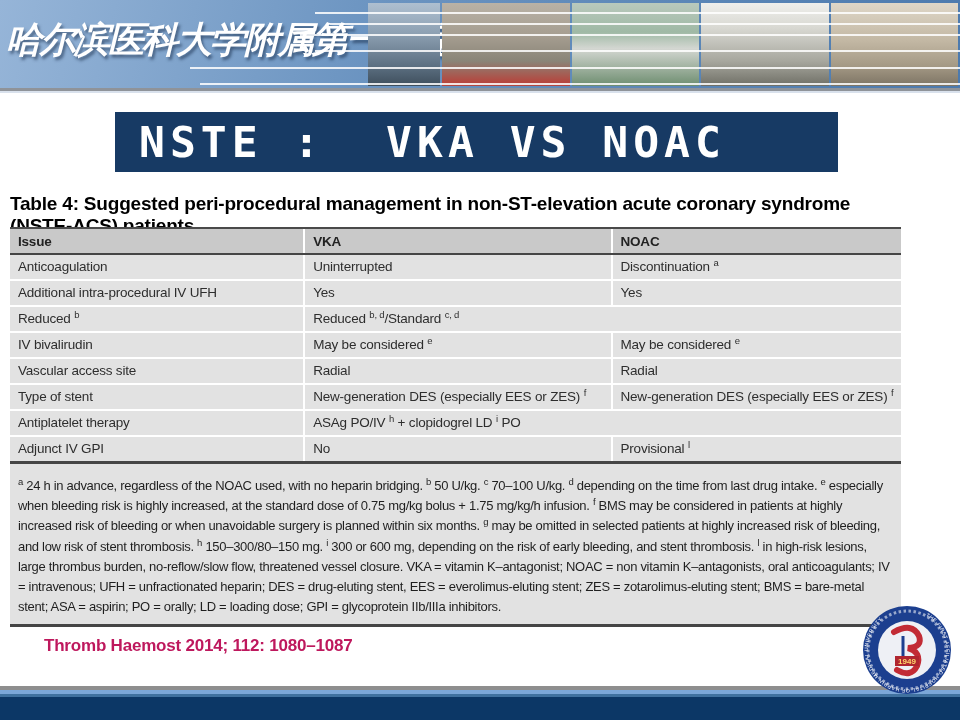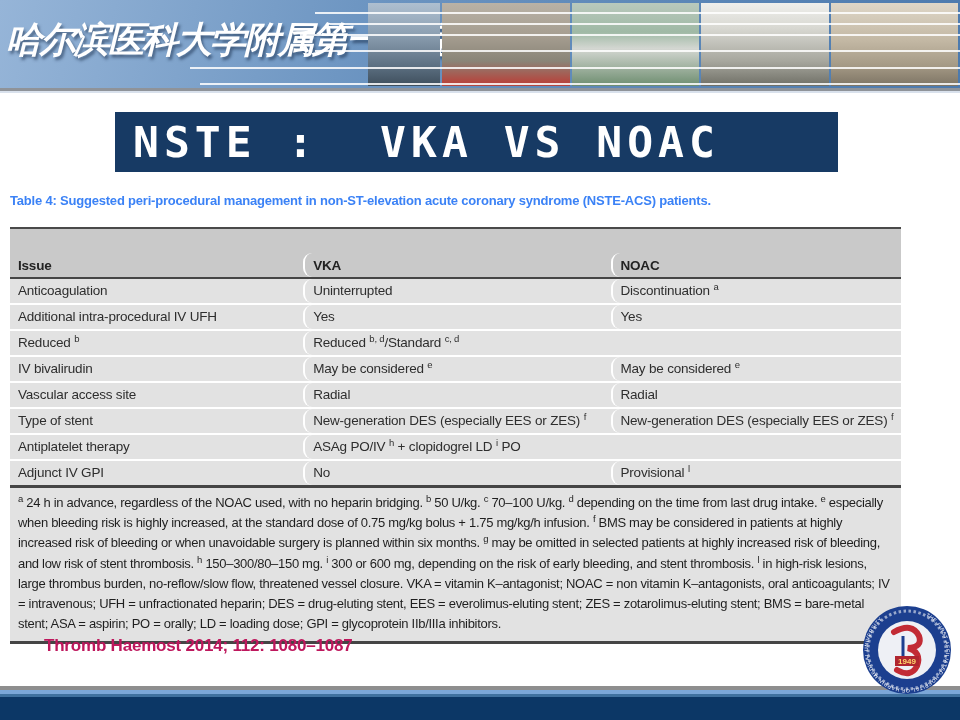--- a/index.html
+++ b/index.html
@@ -19,42 +19,42 @@
   .photo.p3 { background:linear-gradient(180deg,#b9c9bd 0%,#9fb9a5 35%,#d4d7d2 55%,#6d8d6f 100%); }
   .photo.p4 { background:linear-gradient(180deg,#efefec 0%,#d8d8d2 30%,#a7a79e 70%,#6f6f66 100%); }
   .photo.p5 { background:linear-gradient(180deg,#dfd7c8 0%,#c3b8a4 45%,#a59a86 75%,#7d7464 100%); }
   .hline { position:absolute; height:2px; background:rgba(255,255,255,.85); }
   .banner-edge1 { position:absolute; left:0; top:88px; width:960px; height:3px; background:#8f9399; }
   .banner-edge2 { position:absolute; left:0; top:91px; width:960px; height:2px; background:#d9e1ec; }
 
   
   .title-bar { position:absolute; left:115px; top:112px; width:723px; height:60px; background:#173a64; }
   .title-text { font-family:"DejaVu Sans Mono", monospace; font-weight:bold; color:#fff;
-                font-size:43px; line-height:60px; padding-left:18px; letter-spacing:5px; white-space:pre; }
+                font-size:43px; line-height:60px; padding-left:24px; letter-spacing:5px; white-space:pre; }
 
   
-  .caption { position:absolute; left:10px; top:193px; width:900px; font-size:13px; font-weight:bold;
-             color:#3b82f6; letter-spacing:-0.2px; }
+  .caption { position:absolute; left:10px; top:193px; width:900px; font-size:19px; font-weight:bold;
+             color:#000000; letter-spacing:-0.2px; }
 
   
   .tblwrap { position:absolute; left:10px; top:227px; width:891px; }
   .thead, .trow { display:grid; grid-template-columns:32.9% 34.5% 32.6%; }
   .thead { background:#c9c9c9; border-top:2px solid #4a4a4a; border-bottom:2px solid #454545; }
   .thead .cell { font-weight:bold; color:#222; }
   .trow { background:#e2e2e2; border-bottom:2px solid #fff; }
   .trow:last-child { border-bottom:none; }
   .cell { height:24px; line-height:24px; padding-left:8px; font-size:13.5px; color:#2e2e2e;
           letter-spacing:-0.2px; white-space:nowrap; overflow:hidden; }
-  .thead .cell { height:24px; line-height:26px;margin-top:24px; }
-  .cell + .cell { border-left:2px solid #fff;border-radius:9px; }
+  .thead .cell { height:24px; line-height:26px; }
+  .cell + .cell { border-left:2px solid #fff; }
   sup { font-size:9.5px; line-height:0; vertical-align:super; }
 
   
   .footnotes { background:#e2e2e2; border-top:3px solid #454545; border-bottom:3px solid #454545;
-               padding:5px 8px 7px 8px; font-size:13px; line-height:20.2px; color:#1f1f1f;
+               padding:12px 8px 7px 8px; font-size:13px; line-height:20.2px; color:#1f1f1f;
                letter-spacing:-0.3px; }
 
   
   .citation { position:absolute; left:44px; top:636px; font-size:17px; font-weight:bold; color:#be185d;
               letter-spacing:-0.2px; }
 
   
   .bar-gray  { position:absolute; left:0; top:686px; width:960px; height:4px; background:#8e8e8e; }
   .bar-lblue { position:absolute; left:0; top:690px; width:960px; height:4px; background:#7ca7d8; }
   .bar-mblue { position:absolute; left:0; top:694px; width:960px; height:3px; background:#40719f; }

